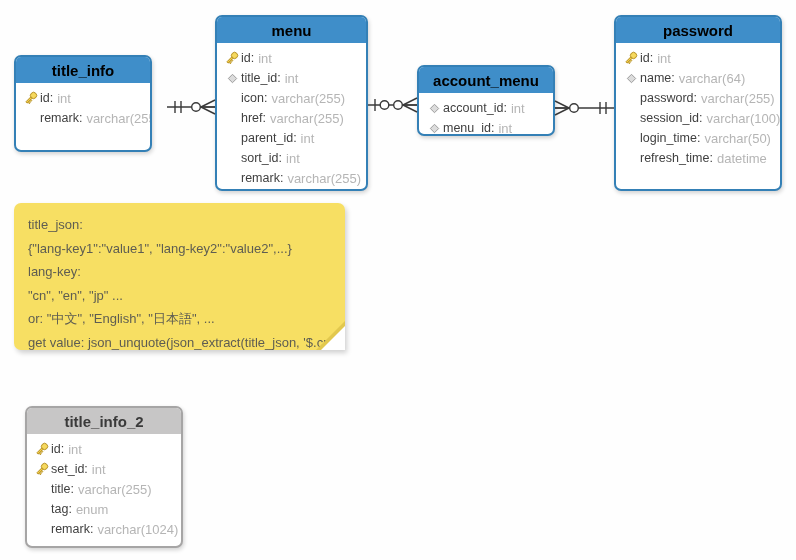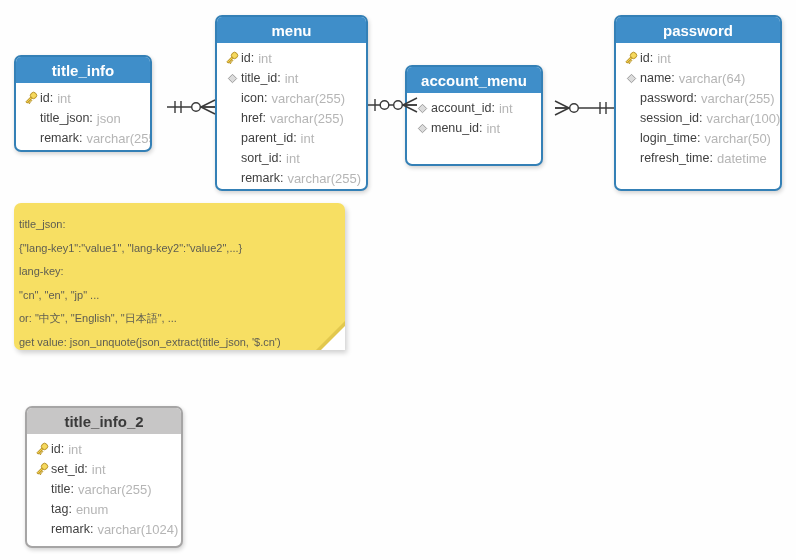--- a/index.html
+++ b/index.html
@@ -22,43 +22,43 @@
   }
   .table.blue{border-color:var(--table-border-blue);}
   .table.gray{border-color:var(--table-border-gray);}
 
   .tbl-header{
     height:26px;
     display:flex;align-items:center;justify-content:center;
     font-size:15px;font-weight:600;
     border-bottom:2px solid #ffffff;
   }
-  .blue .tbl-header{background:var(--table-header-blue);color:#ffffff;}
+  .blue .tbl-header{background:var(--table-header-blue);color:#000000;}
   .gray .tbl-header{background:var(--table-header-gray);color:#3a3a3a;}
 
   .tbl-body{padding:3px 6px 2px 6px;}
   .field-row{display:flex;align-items:center;height:20px;}
   .field-icon{width:18px;display:flex;justify-content:center;align-items:center;flex:0 0 18px;}
   .field-icon svg{overflow:visible;}
   .field-name{font-size:12.5px;color:var(--field-name-color);margin-right:4px;white-space:nowrap;}
   .field-name::after{content:":";}
   .field-type{font-size:13px;color:var(--field-type-color);white-space:nowrap;}
 
   .connector{position:absolute;overflow:visible;}
 
   .note{
     position:absolute;
     background:var(--note-bg);
     border-radius:7px;
     border-bottom-right-radius:0;
     box-shadow:2px 3px 5px rgba(0,0,0,.18);
-    padding:10px 5px;
+    padding:10px 14px;
     box-sizing:border-box;
     color:var(--note-text);
-    font-size:11px;
+    font-size:13px;
   }
   .note-line{line-height:23.5px;white-space:nowrap;}
   .note::before{ 
     content:"";position:absolute;right:0;bottom:0;z-index:1;
     width:0;height:0;
     border-bottom:29px solid var(--note-fold-shadow);
     border-left:29px solid transparent;
   }
   .note::after{ 
     content:"";position:absolute;right:0;bottom:0;z-index:2;
@@ -84,25 +84,20 @@
                 <rect x="5.4" y="9" width="1.3" height="1.4"></rect>
                 <circle cx="11.6" cy="8" r="3.1" fill="#f6d95e"></circle>
               </g>
             </svg>
           </span>
           <span class="field-name">id</span>
           <span class="field-type">int</span>
         </div>
         <div class="field-row">
           <span class="field-icon"></span>
-          <span class="field-name">title_json</span>
-          <span class="field-type">json</span>
-        </div>
-        <div class="field-row">
-          <span class="field-icon"></span>
           <span class="field-name">remark</span>
           <span class="field-type">varchar(255)</span>
         </div>
       </div>
     </div>
 
   <div class="table blue" style="left:215px;top:15px;width:153px;height:176px;">
       <div class="tbl-header">menu</div>
       <div class="tbl-body">
         <div class="field-row">
@@ -149,21 +144,21 @@
           <span class="field-type">int</span>
         </div>
         <div class="field-row">
           <span class="field-icon"></span>
           <span class="field-name">remark</span>
           <span class="field-type">varchar(255)</span>
         </div>
       </div>
     </div>
 
-  <div class="table blue" style="left:405px;top:65px;width:138px;height:101px;">
+  <div class="table blue" style="left:417px;top:65px;width:138px;height:71px;">
       <div class="tbl-header">account_menu</div>
       <div class="tbl-body">
         <div class="field-row">
           <span class="field-icon">
             <svg width="13" height="13" viewBox="0 0 14 14">
               <rect x="3.8" y="3.8" width="6.4" height="6.4" transform="rotate(45 7 7)" fill="#dcdcdc" stroke="#9b9b9b" stroke-width="1"></rect>
             </svg>
           </span>
           <span class="field-name">account_id</span>
           <span class="field-type">int</span>

